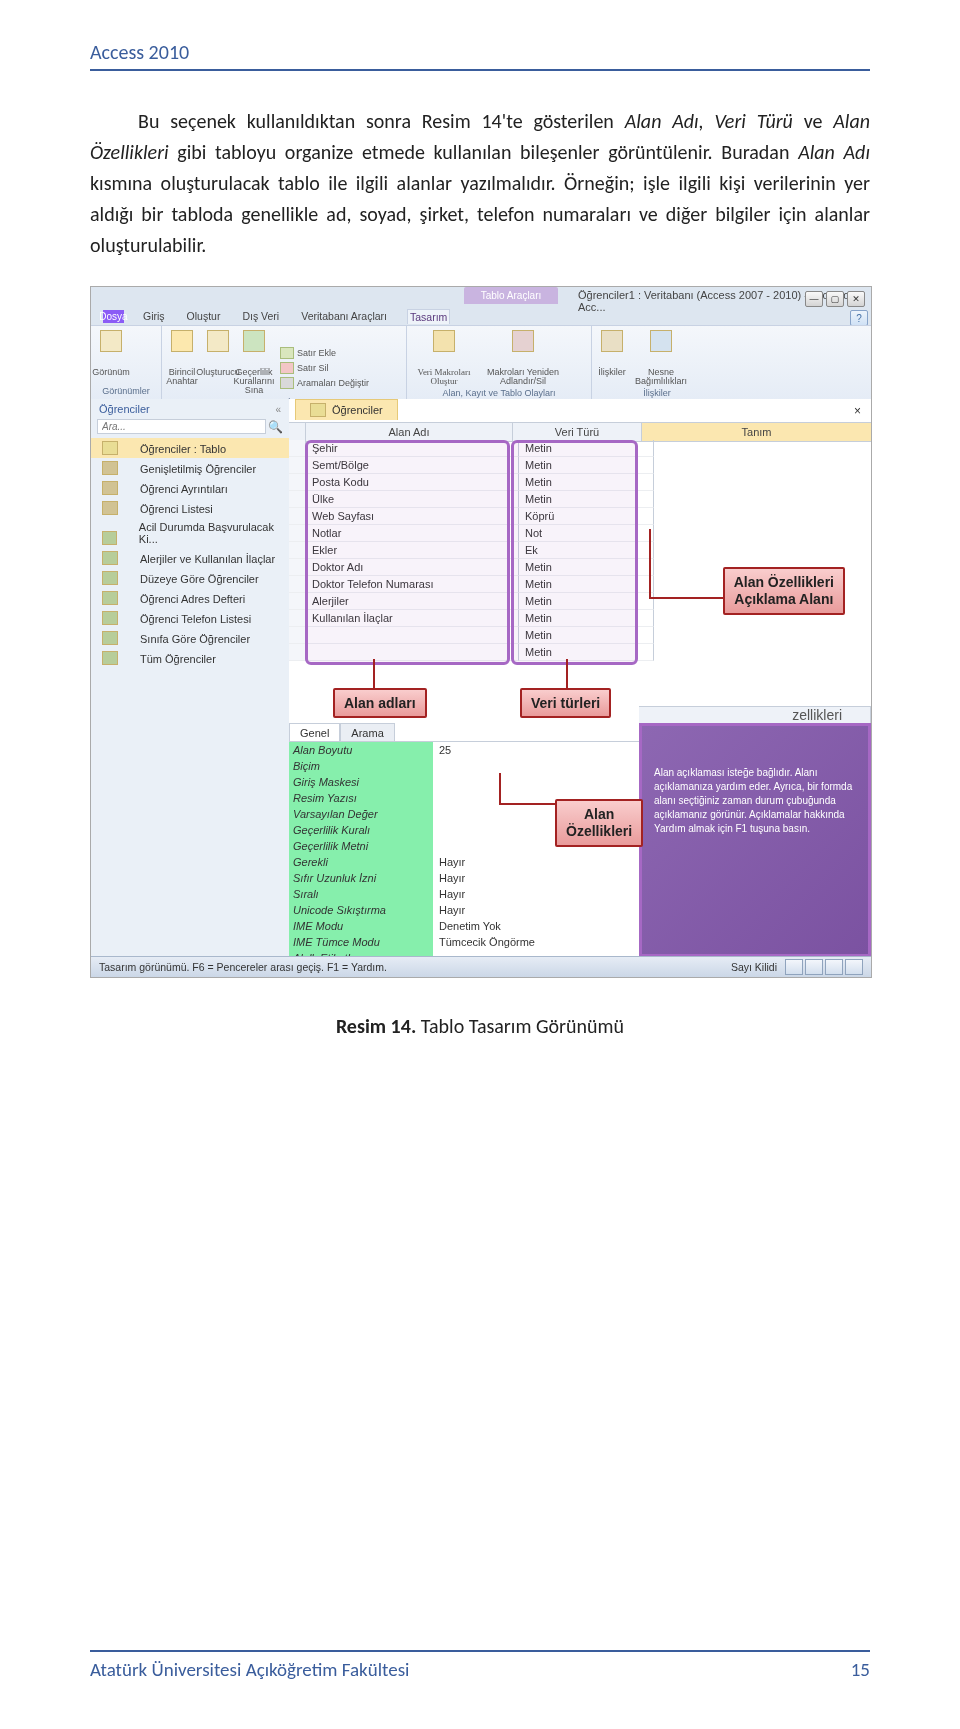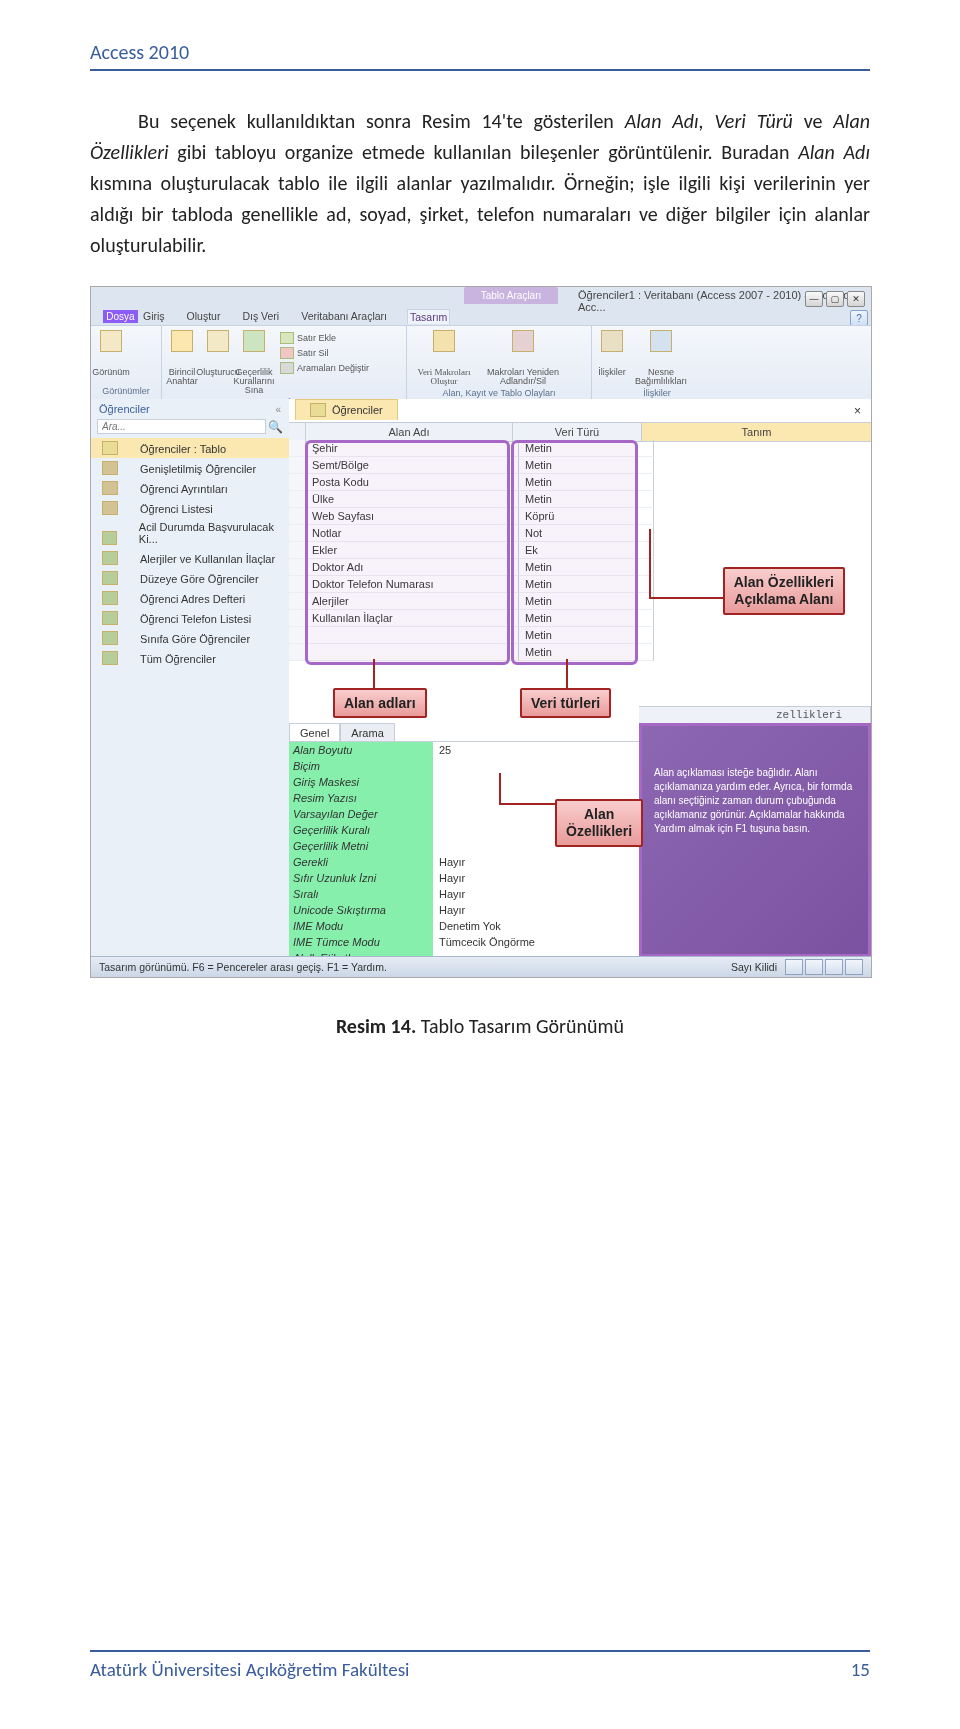--- a/index.html
+++ b/index.html
@@ -54,21 +54,21 @@
     line-height:17px;
     border-radius:2px 2px 0 0;
   }
   .title-bar-text {
     position:absolute; left:487px; top:2px;
     font-size:11px; color:#444;
   }
   .win-controls { position:absolute; right:6px; top:4px; display:flex; gap:3px;}
   .wc { width:16px; height:14px; border:1px solid #888; background:linear-gradient(#f9f9f9,#d4d4d4); font-size:9px; display:flex; align-items:center; justify-content:center; border-radius:2px;}
   .help { position:absolute; right:3px; top:23px; width:16px; height:14px; border:1px solid #87a3c9; background:linear-gradient(#eef4fb,#cfe1f5); color:#4470a6; font-size:10px; display:flex; align-items:center; justify-content:center; border-radius:2px;}
-  .office-btn { position:absolute; left:12px; top:23px; width:35px; height:13px; background:#8b5cf6; color:#fff; font-size:10px; display:flex; align-items:center; justify-content:center;}
+  .office-btn { position:absolute; left:12px; top:23px; width:21px; height:13px; background:#8b5cf6; color:#fff; font-size:10px; display:flex; align-items:center; justify-content:center;}
   .tabs { position:absolute; left:50px; top:22px; display:flex; gap:18px; font-size:10.5px; color:#444;}
   .tab { padding:1px 2px; }
   .tab.active { background:#eef3f9; border:1px solid #c8d2e3; border-bottom:none; color:#5a397d;}
   .ribbon {
     position:absolute; left:0; top:38px; height:74px; width:100%;
     background:linear-gradient(#f4f7fb,#e5ecf6);
     border-top:1px solid #c8d2e3;
     border-bottom:1px solid #c8d2e3;
     display:flex;
   }
@@ -123,21 +123,21 @@
   .line { position:absolute; background:#a32222; }
   
   .prop-tabs-row { position:absolute; left:0; top:324px; display:flex; font-size:11px;}
   .ptab { padding:3px 10px; background:#eaeef4; border:1px solid #c6ceda; border-bottom:none;}
   .ptab.active { background:#fff;}
   .prop-body { position:absolute; left:0; top:342px; width:350px; bottom:0; background:#fff; border-top:1px solid #c6ceda;}
   .prow { display:flex; font-size:11px; height:16px;}
   .pl { width:140px; padding-left:4px; display:flex; align-items:center; background:#86efac;font-style:italic;}
   .pv { flex:1; padding-left:6px; display:flex; align-items:center;}
   .desc-pane { position:absolute; right:0; top:324px; left:350px; bottom:0; background:linear-gradient(135deg,#8d67b2,#7b52a1); border:3px solid #a668c4; color:#fff; font-size:10px; padding:40px 12px; line-height:1.4;}
-  .split-head { position:absolute; right:0; top:307px; left:350px; height:16px; background:#eef2f8; font-size:11px; text-align:right; color:#555; padding-right:28px; line-height:16px; border:1px solid #c6ceda; border-left:none;font-family:Liberation Mono, monospace;}
+  .split-head { position:absolute; right:0; top:307px; left:350px; height:16px; background:#eef2f8; font-size:14px; text-align:right; color:#555; padding-right:28px; line-height:16px; border:1px solid #c6ceda; border-left:none;}
   .status-bar {
     position:absolute; bottom:0; left:0; right:0; height:20px;
     background:linear-gradient(#e6ecf5,#cbd7e7);
     border-top:1px solid #a9b8cc;
     display:flex; justify-content:space-between; align-items:center;
     font-size:10.5px; color:#333; padding:0 8px;
   }
   .view-icons { display:flex; gap:2px;}
   .vi { width:16px; height:14px; border:1px solid #8fa3bd; background:linear-gradient(#f3f6fb,#d3dfee);}
   .figure-caption {
@@ -206,21 +206,21 @@
               <span>Birincil Anahtar</span>
             </div>
           <div class="ribicon">
               <div class="sq"></div>
               <span>Oluşturucu</span>
             </div>
           <div class="ribicon">
               <div class="sq" style="background:#cce4c0;"></div>
               <span>Geçerlilik Kurallarını Sına</span>
             </div>
-          <div class="rib-col" style="margin-left:4px;">
+          <div class="rib-col" style="margin-left:4px;margin-top:15px;">
             <div class="rib-small">
                 <div class="sq2"></div>
                 <span>Satır Ekle</span>
               </div>
             <div class="rib-small">
                 <div class="sq2" style="background:#f3c6c6;"></div>
                 <span>Satır Sil</span>
               </div>
             <div class="rib-small">
                 <div class="sq2" style="background:#d9d9d9;"></div>

